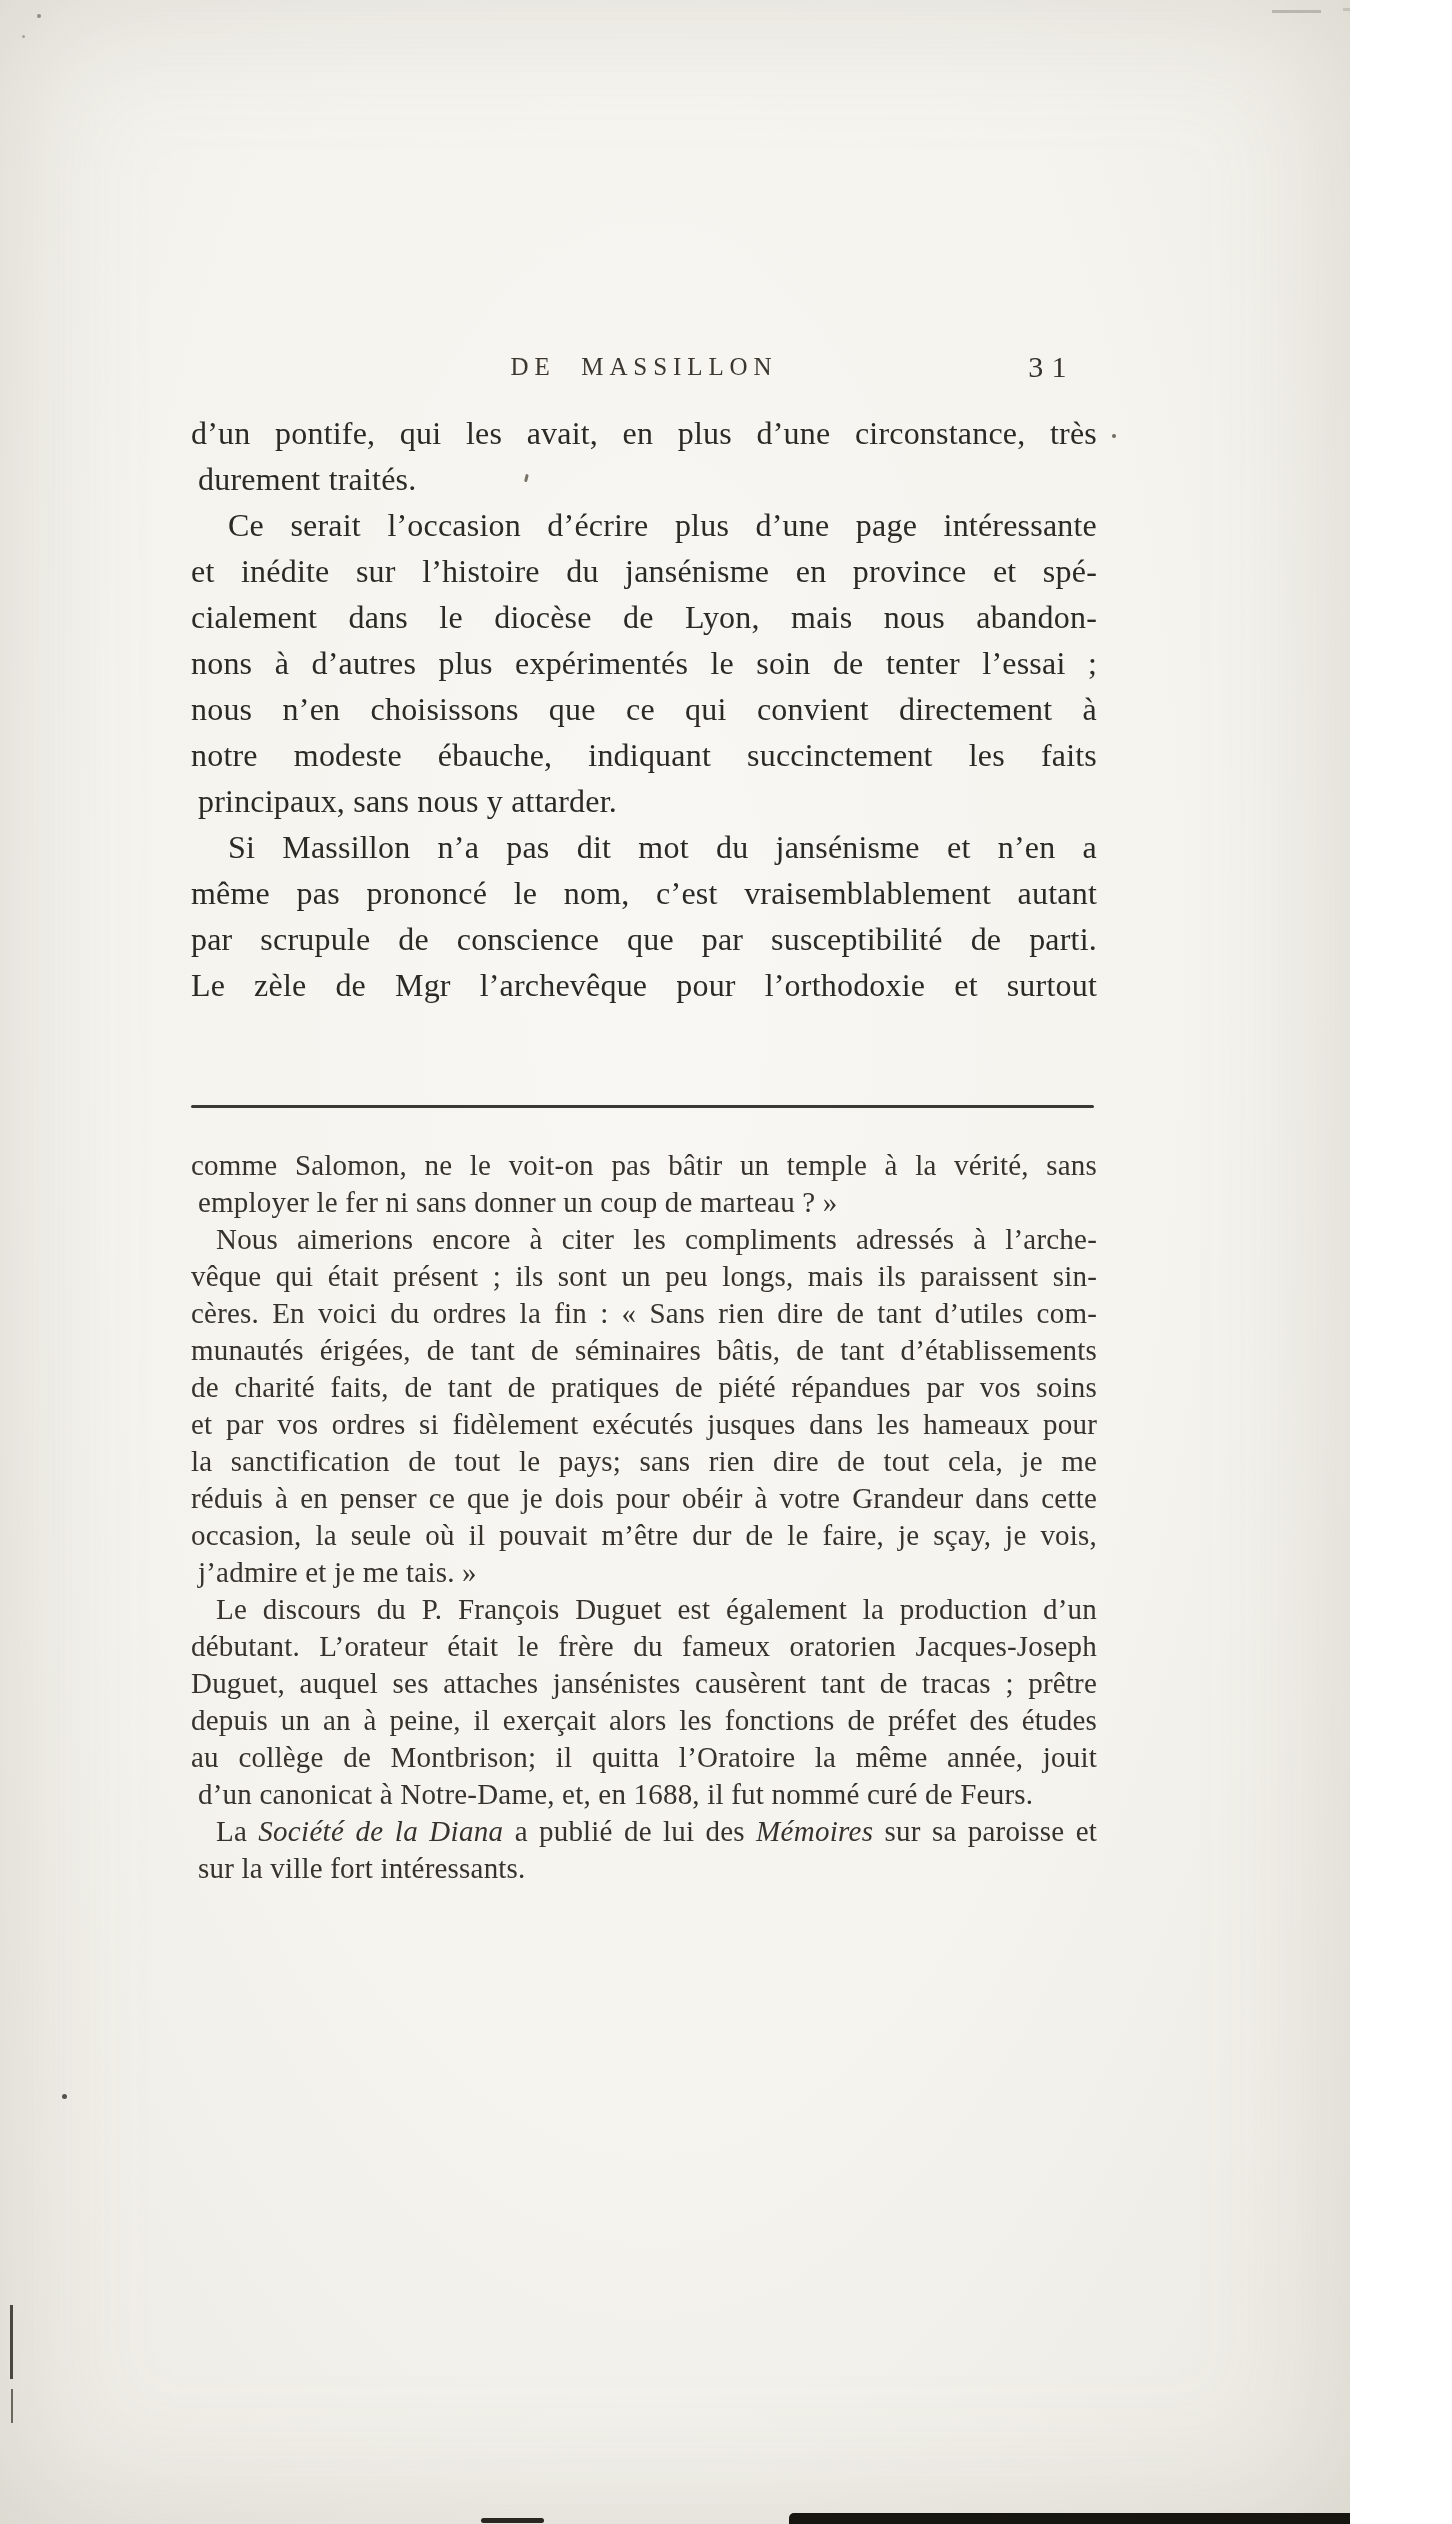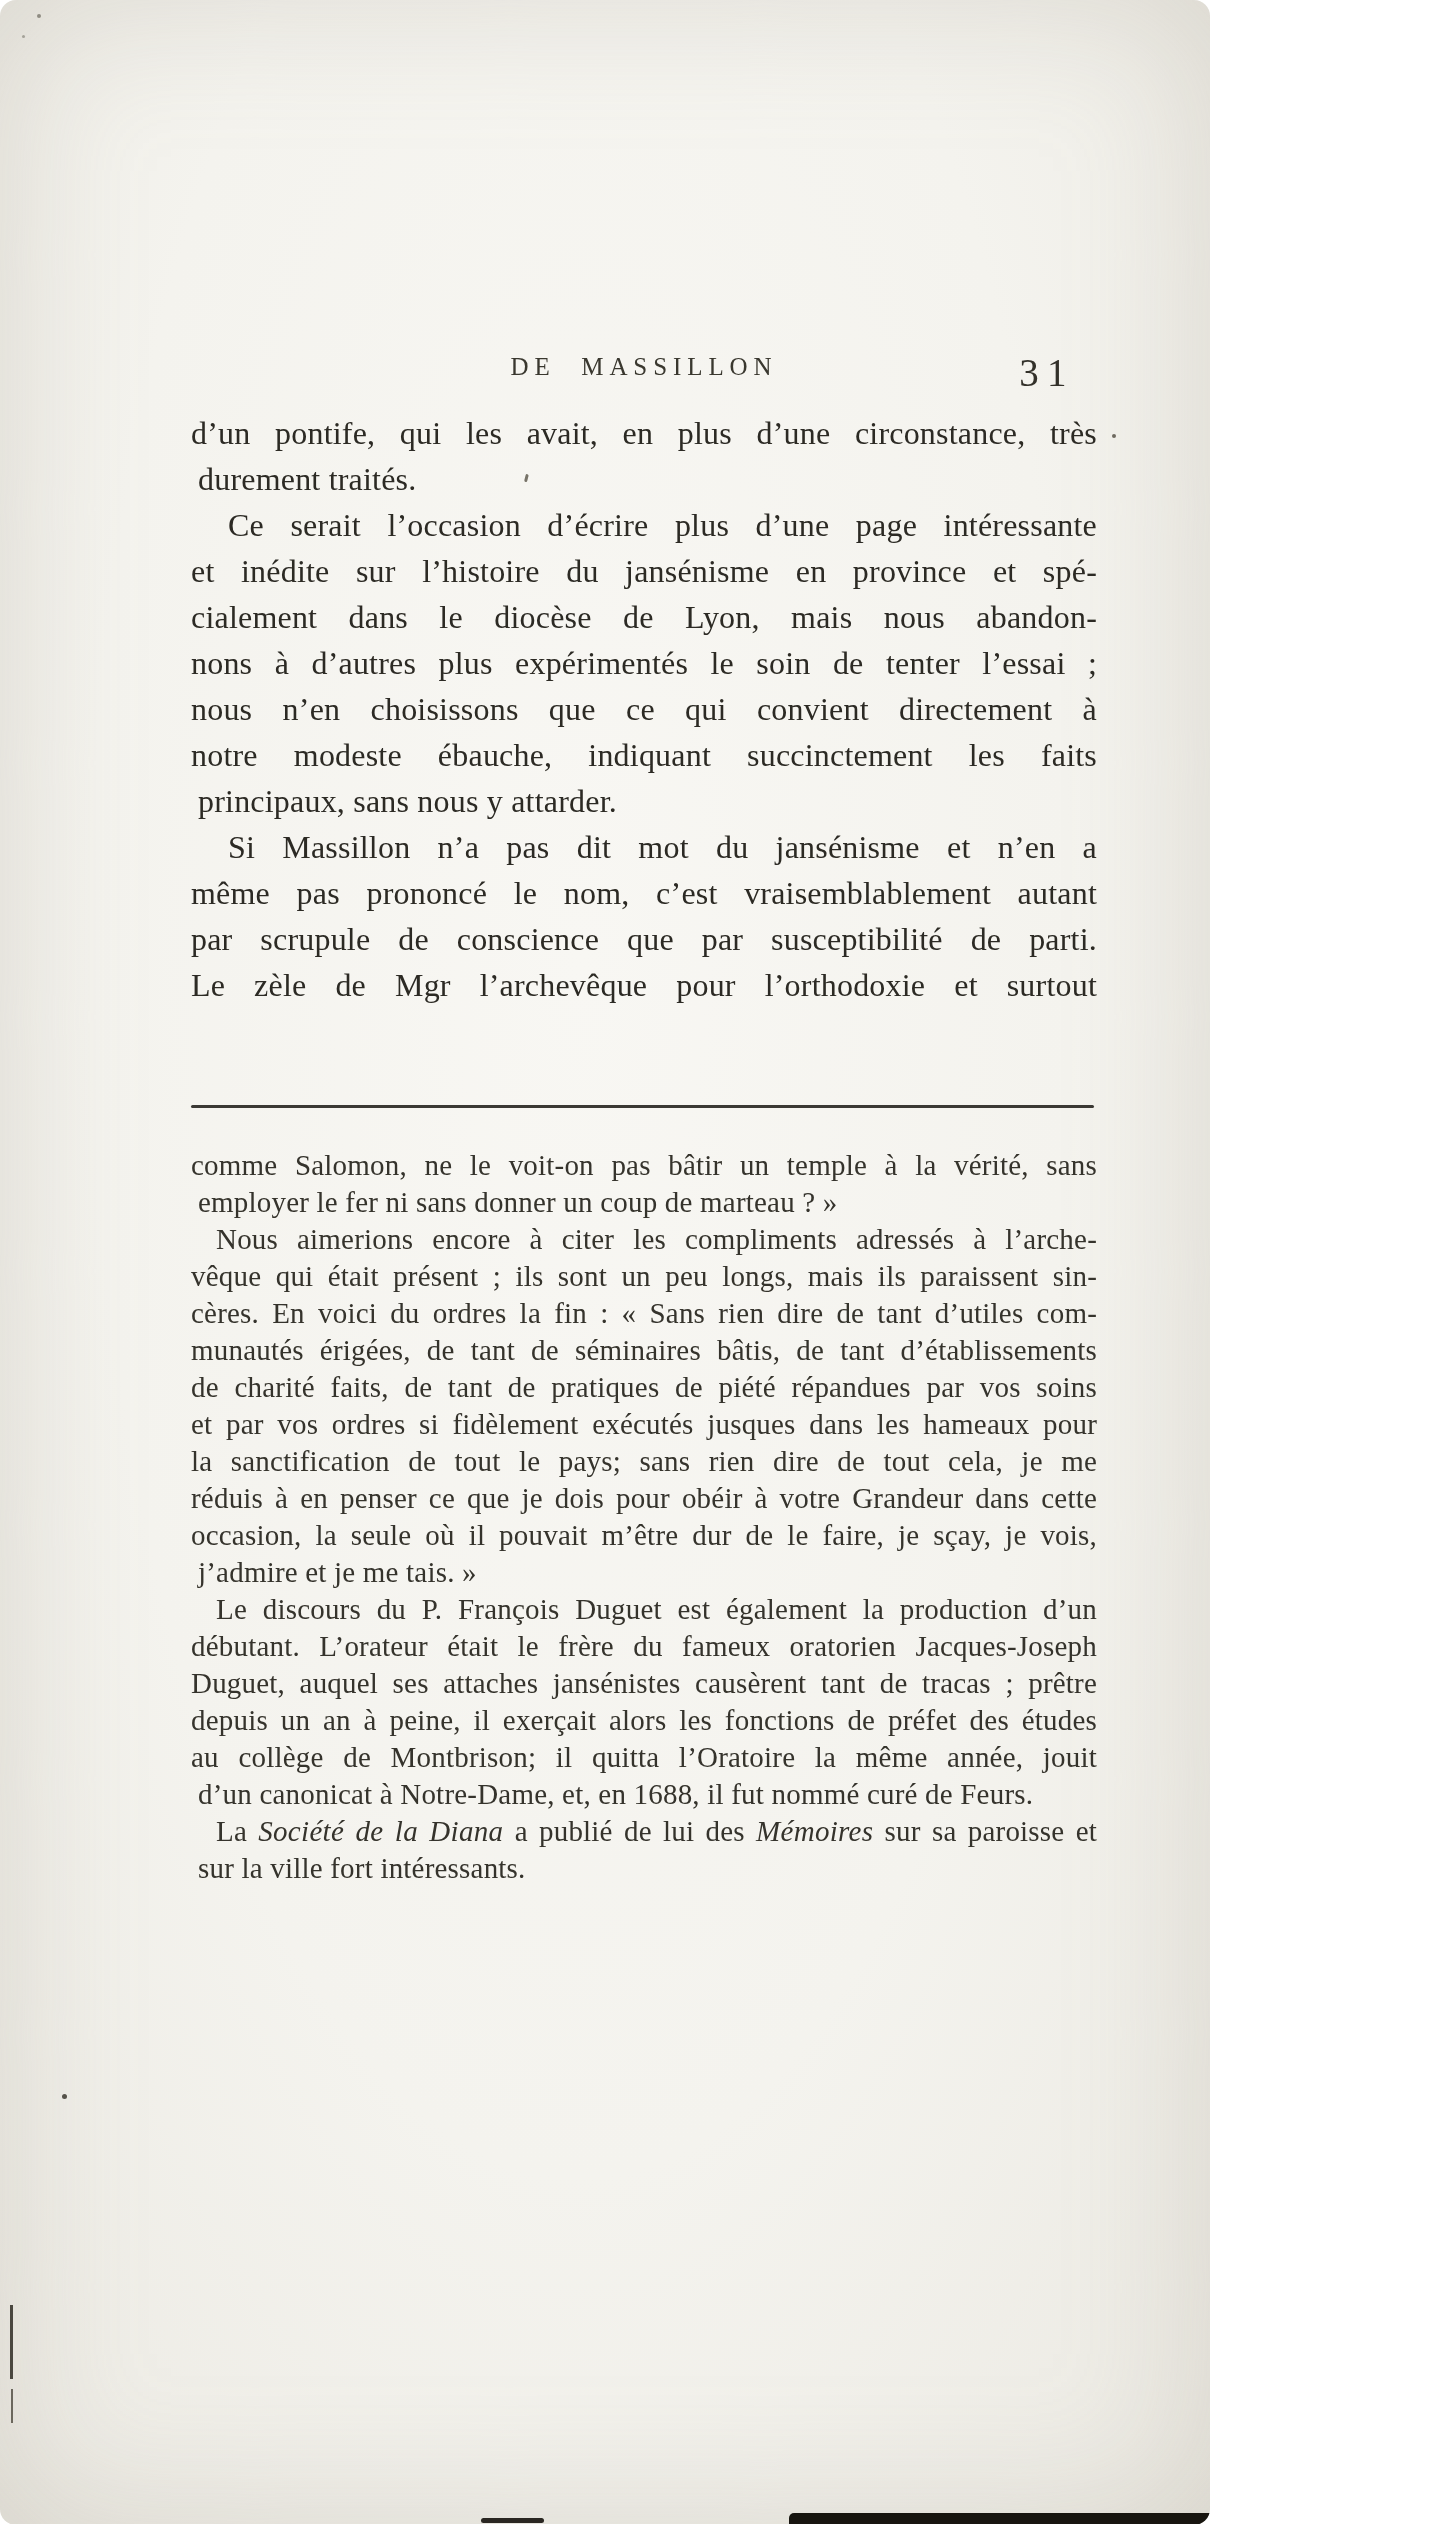--- a/index.html
+++ b/index.html
@@ -1,49 +1,48 @@
 <!DOCTYPE html>
 <html style="--paper: #f4f3ee; --paper-light: #f8f7f3; --ink: #2c2a24; --ink-footnote: #35332c; --rule: #3b3934;font-size:13.5px"><head>
 <meta charset="utf-8">
 <style>
   html, body {
     margin: 0;
     padding: 0;
   }
   .page {
     position: relative;
-    width: 1210px;
+    width: 1350px;
     height: 2525px;
     background: radial-gradient(ellipse at 48% 38%, var(--paper-light, #f8f7f3) 0%, var(--paper, #f4f3ee) 55%, #ebe9e2 100%);
     box-shadow: inset 0 0 143px rgba(160,155,140,0.28);
     overflow: hidden;
     font-family: "Liberation Serif", "DejaVu Serif", serif;
     color: var(--ink, #2c2a24);
-    border-radius: 16px;
   }
 
   
   .running-header {
     position: absolute;
     left: 191px;
     top: 353px;
     width: 906px;
     text-align: center;
   }
   .header-title {
     font-size: 25px;
     letter-spacing: 5.9px;
     word-spacing: 13.5px;
     color: #3a382f;
   }
   .page-number {
     position: absolute;
     right: 22px;
     top: -3.4px;
-    font-size: 39px;
+    font-size: 30px;
     letter-spacing: 8.4px;
     color: #33312a;
   }
 
   
   .main-text {
     position: absolute;
     left: 191px;
     top: 410px;
     width: 906px;

